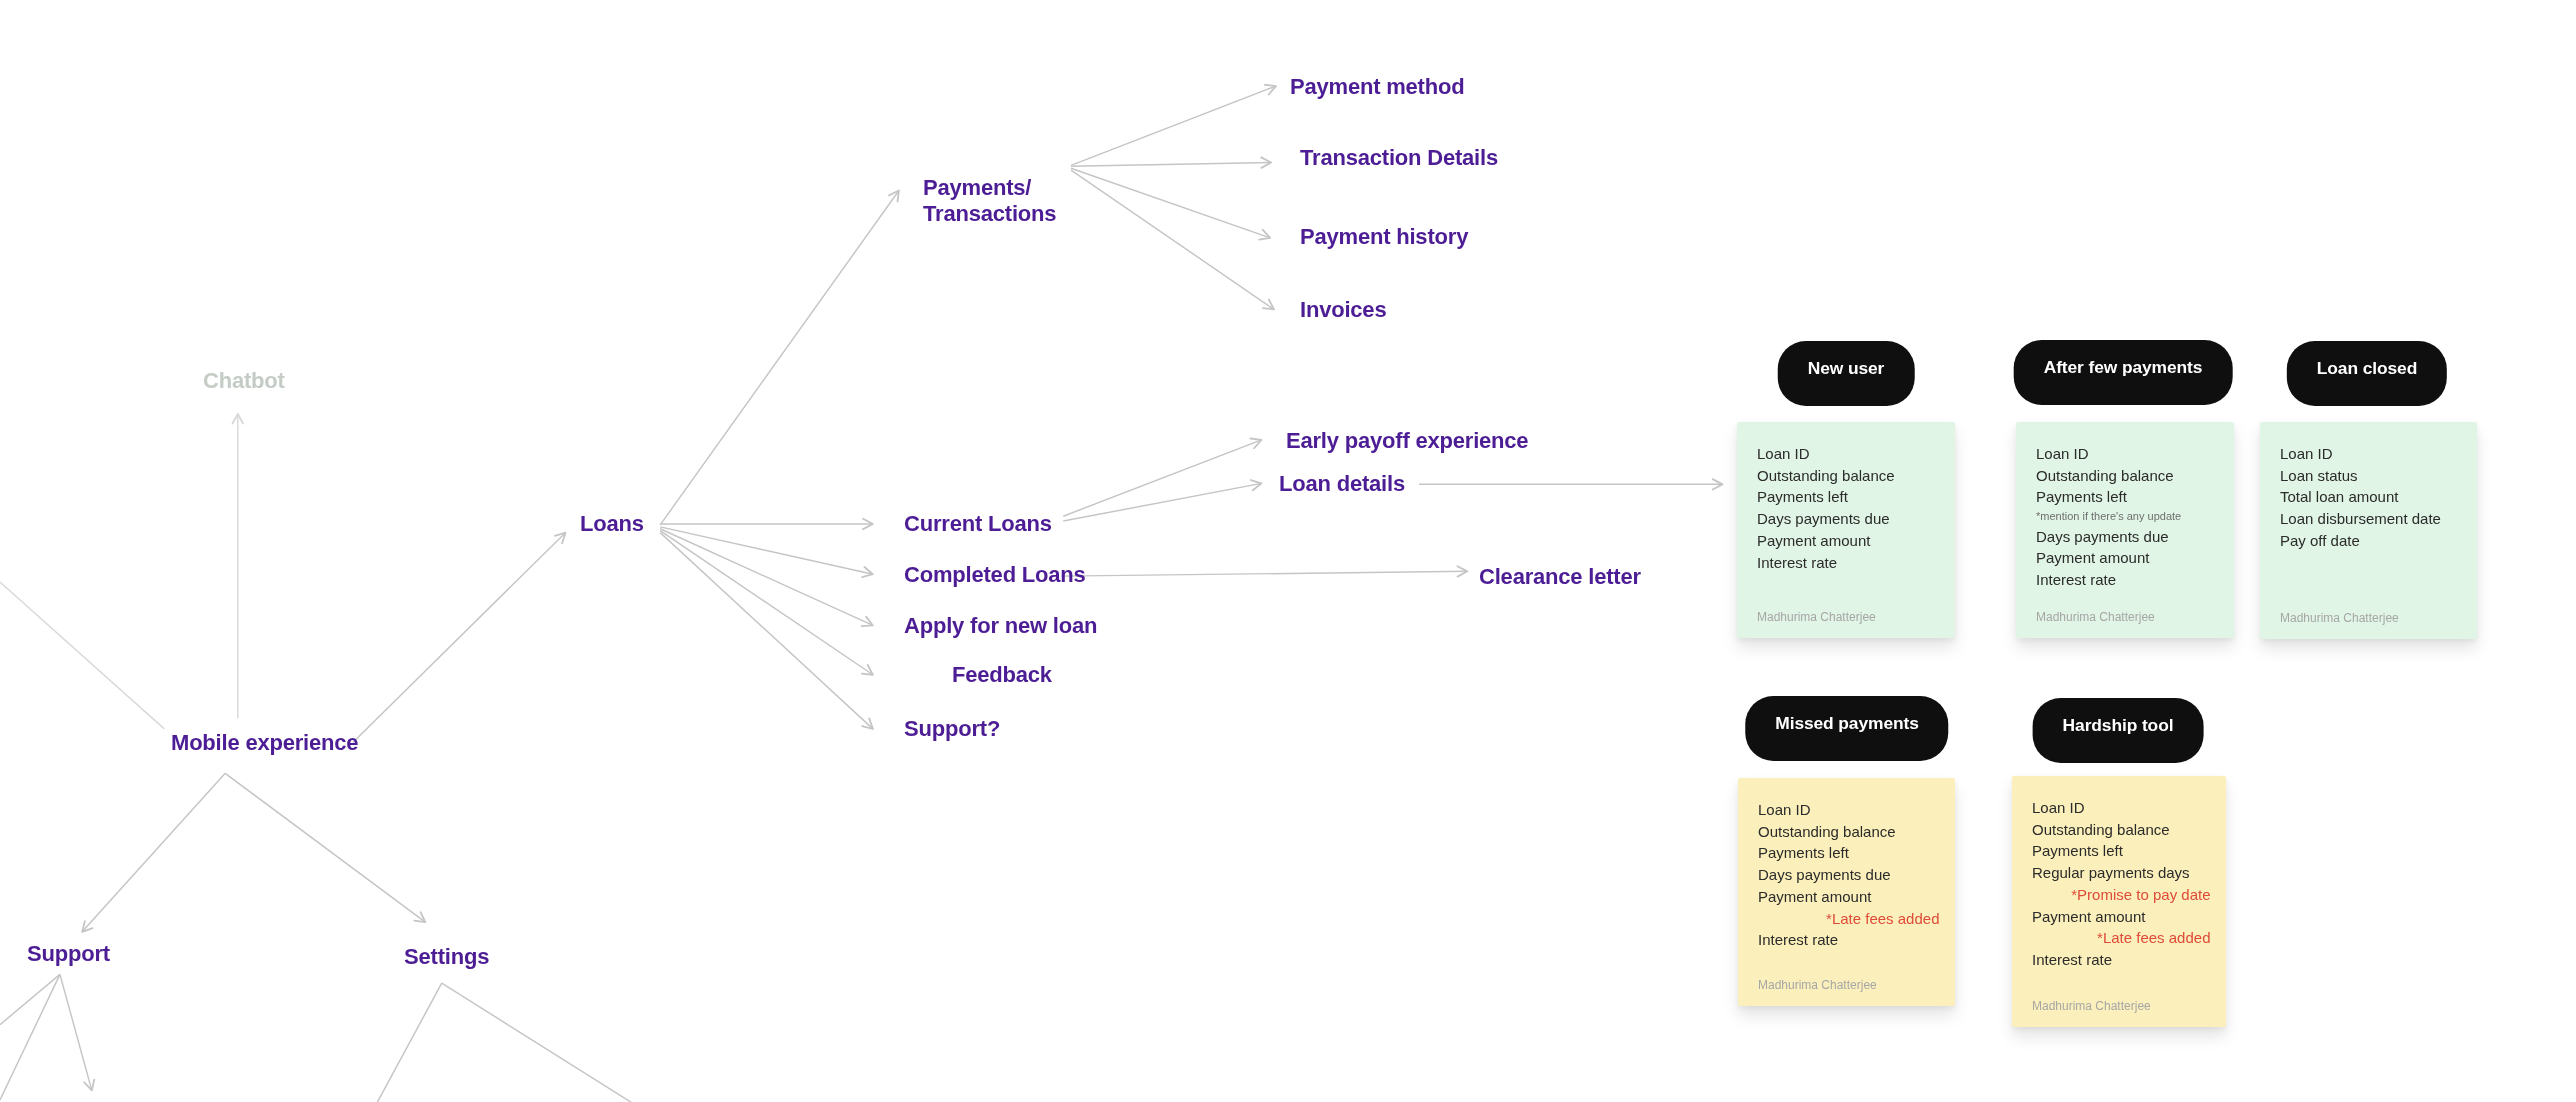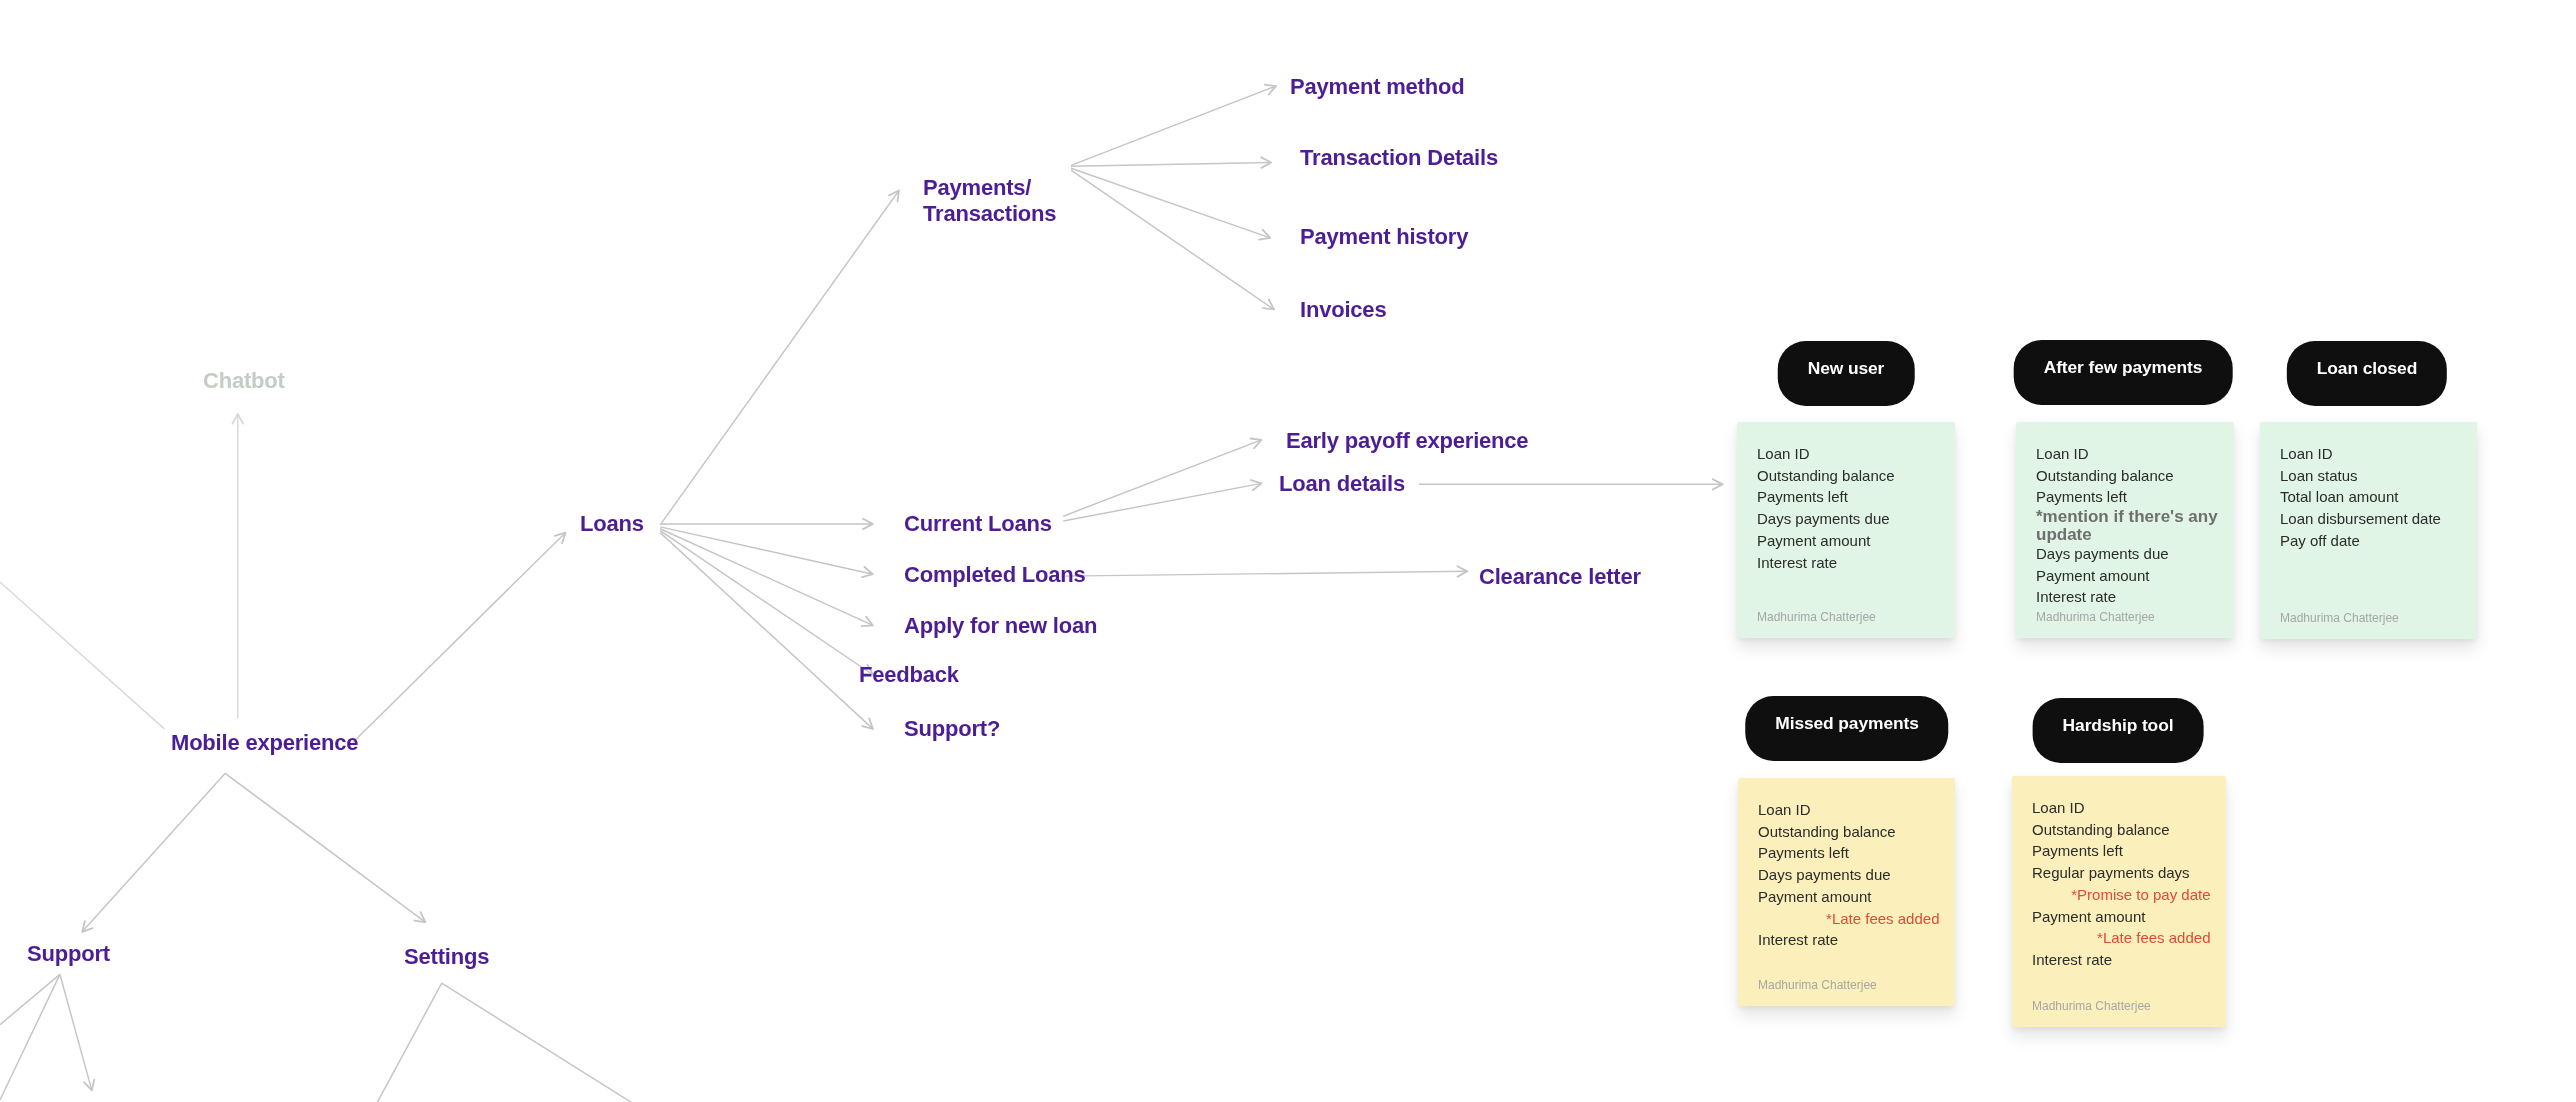--- a/index.html
+++ b/index.html
@@ -50,24 +50,23 @@
   }
   .sticky.green { background: #e0f5e5; }
   .sticky.yellow { background: #fbf0bb; }
   .sticky-item {
     font-size: 15px;
     line-height: 21.7px;
     color: #2b2b2b;
   }
   .sticky-item.red { color: #df4b38; text-align: right; }
   .sticky-item.small {
-    font-size: 17px;
+    font-size: 11px;
     line-height: 17.4px;
     color: #6f6f6f;
-    font-weight: bold;
   }
   .sticky-author {
     position: absolute;
     left: 20px;
     bottom: 14.5px;
     font-size: 12px;
     color: #a6a6a6;
     white-space: nowrap;
   }
 </style>
@@ -117,21 +116,21 @@
       <div class="node" style="left: 580px; top: 511px;">Loans</div>
       <div class="node" style="left: 923px; top: 148px; margin-top: 27px;">Payments/
 Transactions</div>
       <div class="node" style="left: 1290px; top: 74px;">Payment method</div>
       <div class="node" style="left: 1300px; top: 145px;">Transaction Details</div>
       <div class="node" style="left: 1300px; top: 224px;">Payment history</div>
       <div class="node" style="left: 1300px; top: 297px;">Invoices</div>
       <div class="node" style="left: 904px; top: 511px;">Current Loans</div>
       <div class="node" style="left: 904px; top: 562px;">Completed Loans</div>
       <div class="node" style="left: 904px; top: 613px;">Apply for new loan</div>
-      <div class="node" style="left: 859px; top: 662px;">Feedback</div>
+      <div class="node" style="left: 952px; top: 662px;">Feedback</div>
       <div class="node" style="left: 904px; top: 716px;">Support?</div>
       <div class="node" style="left: 1286px; top: 428px;">Early payoff experience</div>
       <div class="node" style="left: 1279px; top: 471px;">Loan details</div>
       <div class="node" style="left: 1479px; top: 564px;">Clearance letter</div>
       <div class="node" style="left: 27px; top: 941px;">Support</div>
       <div class="node" style="left: 404px; top: 944px;">Settings</div>
     </div>
   <div id="stickies-layer">
       <div class="pill" style="left: 1846px; top: 341px;">New user</div>
       <div class="sticky green" style="left: 1737px; top: 422px; width: 218px; height: 216px;">

